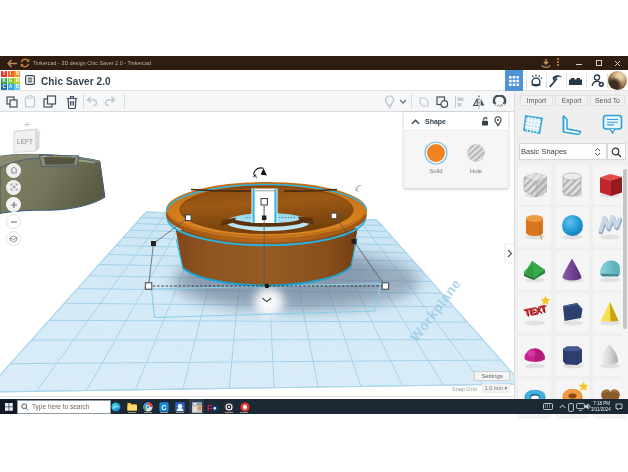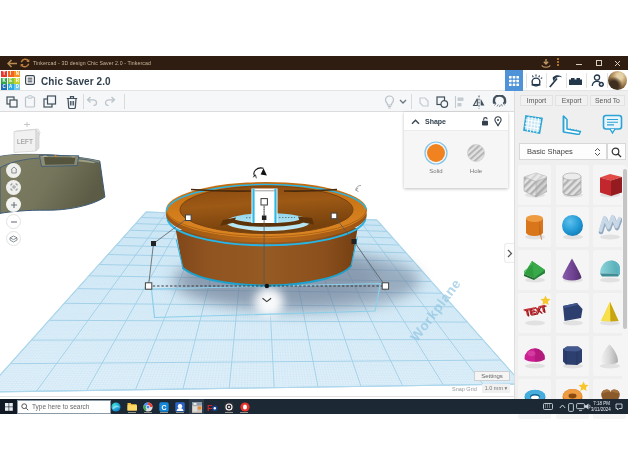--- a/index.html
+++ b/index.html
@@ -355,21 +355,21 @@
 <svg class="abs" style="left:46px;top:24px" width="22" height="20" viewBox="0 0 22 20">
       <path d="M2.5 1L6 4.5L6 14L19.5 16.5L18 19.5L2.5 17Z" fill="#fff" stroke="#2ba3d4" stroke-width="1.5" stroke-linejoin="round"></path>
       <path d="M8.5 15l1-1.5M11.5 15.5l1-1.5M14.5 16l1-1.5" stroke="#2ba3d4" stroke-width=".9"></path>
       <path d="M2.5 1L2.5 17" stroke="#2ba3d4" stroke-width="1.5"></path>
     </svg>
 <svg class="abs" style="left:87px;top:23px" width="21" height="21" viewBox="0 0 21 21">
       <rect x="1.5" y="1.5" width="18" height="13.5" rx="2.5" fill="#eaf5fb" stroke="#2ba3d4" stroke-width="1.6"></rect>
       <path d="M8 15l2.5 4l2.5-4" fill="#eaf5fb" stroke="#2ba3d4" stroke-width="1.4"></path>
       <path d="M5 5.5h11M5 8.2h11M5 10.9h7" stroke="#2ba3d4" stroke-width="1.1"></path>
     </svg>
-<div class="abs" style="left:4px;top:52px;width:88px;height:17px;background:#fdfdfd;border:1px solid #d8d8d8;font-size:7.5px;color:#444;line-height:15px;padding-left:7px">Basic Shapes</div>
+<div class="abs" style="left:4px;top:52px;width:88px;height:17px;background:#fdfdfd;border:1px solid #d8d8d8;font-size:7.5px;color:#444;line-height:15px;padding-left:1px">Basic Shapes</div>
 <svg class="abs" style="left:79px;top:57px" width="7" height="8" viewBox="0 0 7 8">
       <path d="M1 3L3.5 .5L6 3M1 5l2.5 2.5L6 5" fill="none" stroke="#555" stroke-width="1"></path>
     </svg>
 <div class="abs" style="left:92px;top:52px;width:19px;height:17px;background:#fdfdfd;border:1px solid #d8d8d8"></div>
 <svg class="abs" style="left:96px;top:56px" width="11" height="11" viewBox="0 0 11 11">
       <circle cx="4.5" cy="4.5" r="3.3" fill="none" stroke="#333" stroke-width="1.2"></circle>
       <path d="M7 7l3 3" stroke="#333" stroke-width="1.3"></path>
     </svg>
 <div class="abs" style="left:3px;top:74px;width:33px;height:40px;background:#f5f5f5;border-radius:2px"></div>
 <svg class="abs" style="left:7.5px;top:81px" width="24" height="26" viewBox="0 0 24 26">

